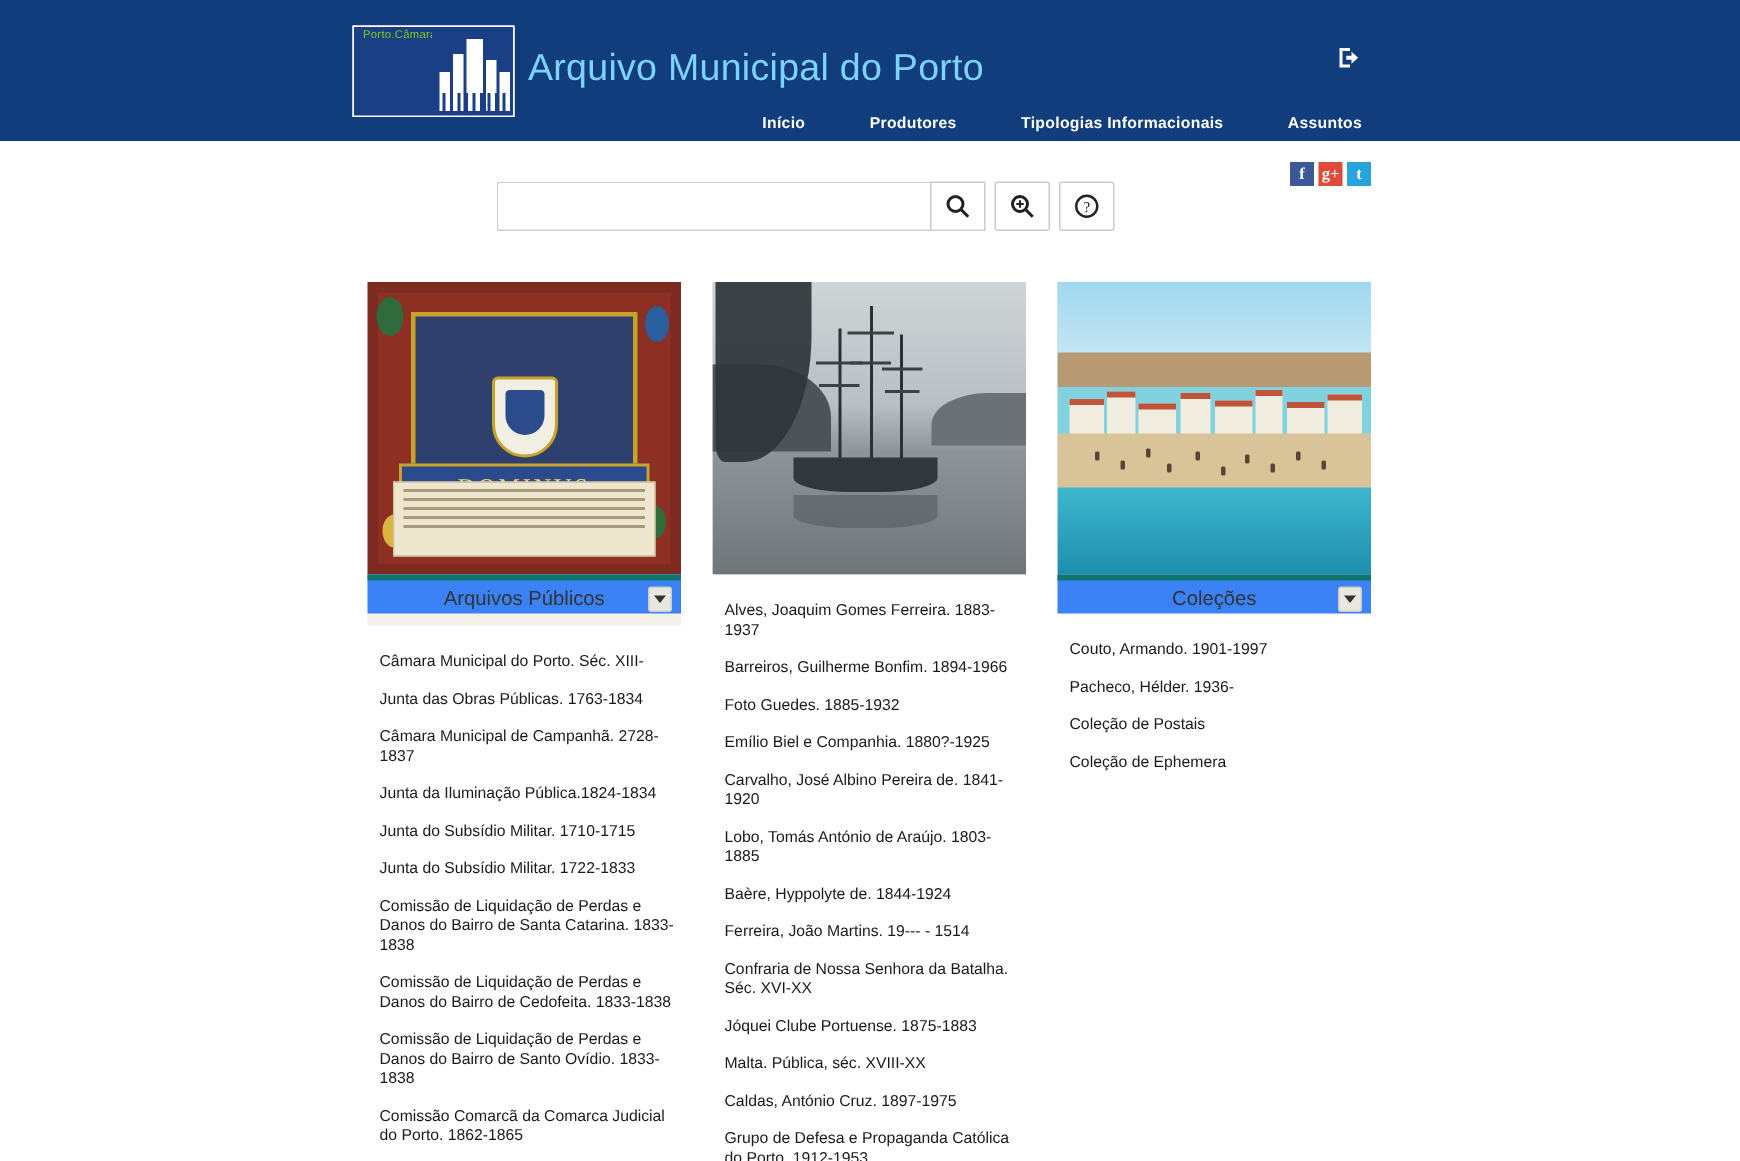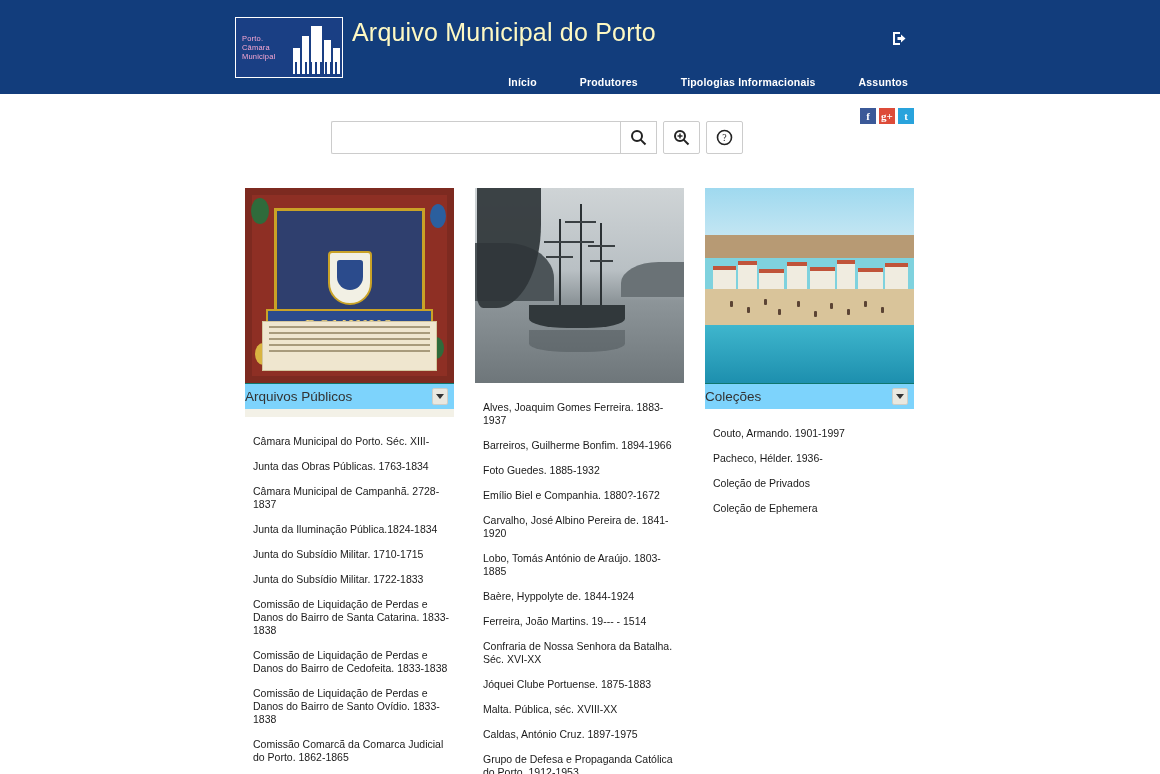--- a/index.html
+++ b/index.html
@@ -16,40 +16,40 @@
   .header {
     position: absolute; top:0; left:0; width:1160px; height:94px;
     background:#123d7c;
   }
   .logo-box {
     position:absolute; left:235px; top:17px; width:108px; height:61px;
     background:#ffffff; border:1px solid #ffffff;
     display:flex; align-items:stretch;
   }
   .logo-left {
-    width:52px; background:#1a3f84; color:#f9a8d4;
-    display:flex; flex-direction:column; justify-content:center;
+    width:52px; background:#1a3f84; color:#84cc16;
+    display:flex; 
     padding-left:6px;
   }
   .logo-left span { display:block; font-size:7.5px; line-height:9px; letter-spacing:.2px; }
   .logo-right { flex:1; background:#1a3f84; position:relative; overflow:hidden; }
   .bld {
     position:absolute; background:#ffffff;
   }
   .b1 { left:5px; top:30px; width:7px; height:26px; }
   .b2 { left:14px; top:18px; width:7px; height:38px; }
   .b3 { left:23px; top:8px; width:11px; height:48px; }
   .b4 { left:36px; top:22px; width:7px; height:34px; }
   .b5 { left:45px; top:30px; width:7px; height:26px; }
   .blines { position:absolute; left:0; top:44px; width:56px; height:14px; }
   .blines i { position:absolute; top:0; width:2px; height:14px; background:#1a3f84; }
 
   .site-title {
-    position:absolute; left:352px; top:18px;
-    color:#fef9c3; font-size:25px; font-weight:400; letter-spacing:.2px;
+    position:absolute; left:352px; top:31px;
+    color:#7dd3fc; font-size:25px; font-weight:400; letter-spacing:.2px;
   }
   .login-icon {
     position:absolute; right:252px; top:30px;
     color:#ffffff; font-size:17px; line-height:1;
     cursor:pointer;
   }
   .nav {
     position:absolute; left:0; top:76px; width:1160px; height:18px;
     text-align:right; padding-right:252px;
     font-size:10.5px;
@@ -103,23 +103,23 @@
   .col.c3 { left:705px; width:209px; }
 
   .thumb {
     width:100%; height:195px; position:relative; overflow:hidden;
     background:#d9d4c6;
   }
   .panel-wrap { position:relative; }
   .panel-wrap.shaded { background:#f3f1e7; padding-bottom:8px; }
 
   .cap {
-    position:relative; height:26px; background:#7dd3fc;
-    border-top:1px solid #0f766e;
-    display:flex; align-items:center; justify-content:flex-start;
+    position:relative; height:26px; background:#3b82f6;
+    border-top:4px solid #0f766e;
+    display:flex; align-items:center; justify-content:center;
     font-size:13.5px; color:#333333;
   }
   .cap .chev {
     position:absolute; right:6px; top:4px; width:16px; height:17px;
     background:#e9e8e0; border:1px solid #cfcec6; border-radius:2px;
     display:flex; align-items:center; justify-content:center; cursor:pointer;
   }
   .cap .chev:after {
     content:""; width:0; height:0;
     border-left:4px solid transparent; border-right:4px solid transparent;
@@ -324,21 +324,21 @@
             <div class="yard" style="left:55%;bottom:62%;width:11%;"></div>
             <div class="hull"></div>
             <div class="ship-refl"></div>
           </div>
         </div>
       </div>
       <div class="list">
         <div class="li">Alves, Joaquim Gomes Ferreira. 1883-1937</div>
         <div class="li">Barreiros, Guilherme Bonfim. 1894-1966</div>
         <div class="li">Foto Guedes. 1885-1932</div>
-        <div class="li">Emílio Biel e Companhia. 1880?-1672</div>
+        <div class="li">Emílio Biel e Companhia. 1880?-1925</div>
         <div class="li">Carvalho, José Albino Pereira de. 1841-1920</div>
         <div class="li">Lobo, Tomás António de Araújo. 1803-1885</div>
         <div class="li">Baère, Hyppolyte de. 1844-1924</div>
         <div class="li">Ferreira, João Martins. 19--- - 1514</div>
         <div class="li">Confraria de Nossa Senhora da Batalha. Séc. XVI-XX</div>
         <div class="li">Jóquei Clube Portuense. 1875-1883</div>
         <div class="li">Malta. Pública, séc. XVIII-XX</div>
         <div class="li">Caldas, António Cruz. 1897-1975</div>
         <div class="li">Grupo de Defesa e Propaganda Católica do Porto. 1912-1953</div>
       </div>
@@ -375,19 +375,19 @@
           </div>
         </div>
         <div class="cap">
           <span>Coleções</span>
           <span class="chev"></span>
         </div>
       </div>
       <div class="list">
         <div class="li">Couto, Armando. 1901-1997</div>
         <div class="li">Pacheco, Hélder. 1936-</div>
-        <div class="li">Coleção de Privados</div>
+        <div class="li">Coleção de Postais</div>
         <div class="li">Coleção de Ephemera</div>
       </div>
     </div>
 
   </div>
 </div>
 
 </body></html>

